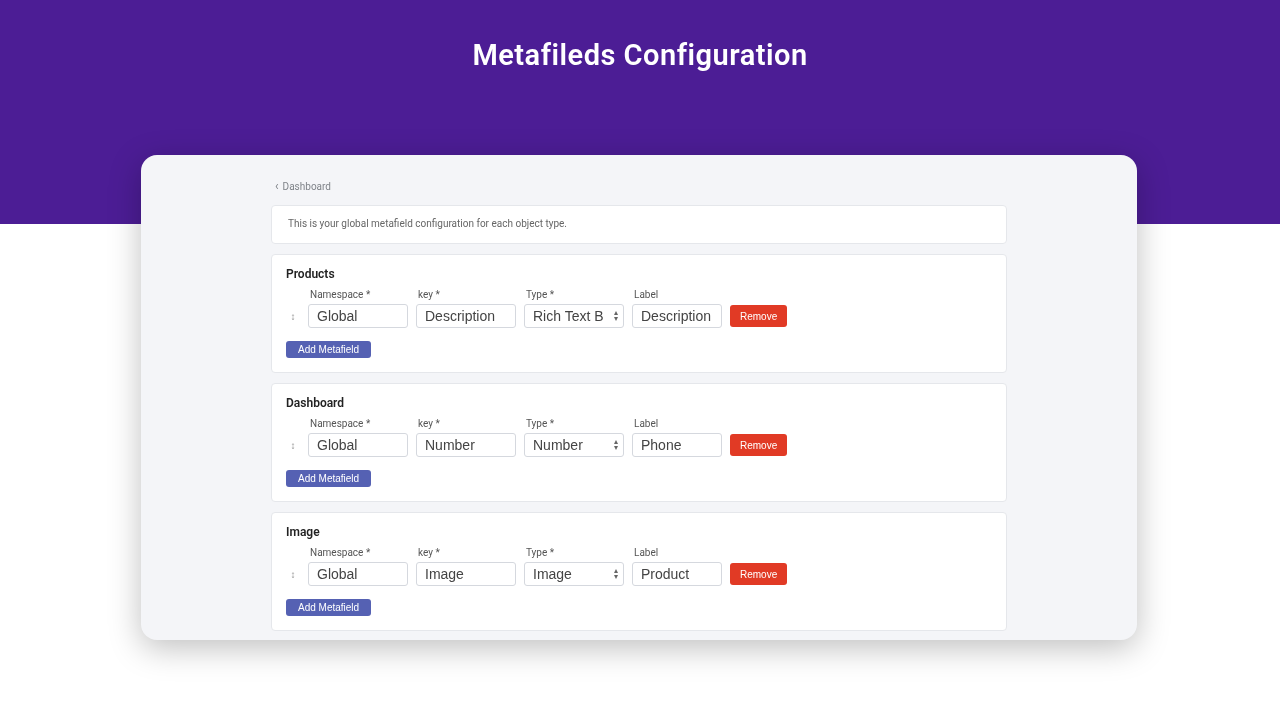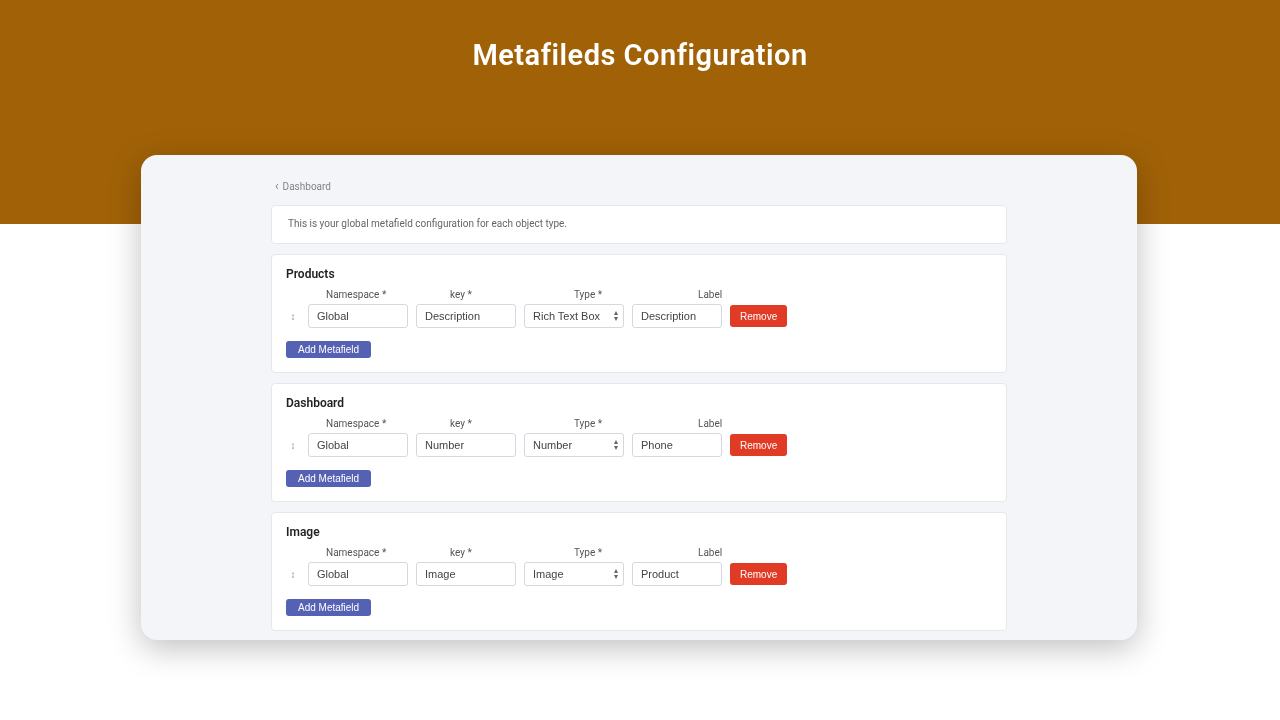--- a/index.html
+++ b/index.html
@@ -4,21 +4,21 @@
   <style>
     * { margin: 0; padding: 0; box-sizing: border-box; }
     body {
       font-family: -apple-system, BlinkMacSystemFont, "Segoe UI", Roboto, Helvetica, Arial, sans-serif;
       background: #fff;
       width: 1280px;
       height: 720px;
       overflow: hidden;
     }
     .hero {
-      background: #a16207;
+      background: #4c1d95;
       height: 224px;
       width: 100%;
       text-align: center;
       padding-top: 38px;
       position: relative;
     }
     .hero h1 {
       color: #fff;
       font-size: 29px;
       font-weight: 600;
@@ -86,21 +86,21 @@
     }
     .section h3 {
       font-size: 12px;
       font-weight: 600;
       color: #222;
       margin-bottom: 8px;
     }
     .row-labels {
       display: grid;
       grid-template-columns: 14px 100px 100px 100px 90px 1fr;
-      gap: 24px;
+      gap: 8px;
       padding-left: 2px;
       margin-bottom: 4px;
     }
     .row-labels label {
       font-size: 10px;
       color: #555;
       font-weight: 400;
     }
     .row-inputs {
       display: grid;
@@ -113,21 +113,21 @@
       color: #888;
       font-size: 10px;
       text-align: center;
       cursor: move;
     }
     .field-input {
       border: 1px solid #d5d8de;
       border-radius: 3px;
       height: 24px;
       padding: 0 8px;
-      font-size: 11px;
+      font-size: 14px;
       color: #444;
       background: #fff;
     }
     .select-wrap {
       position: relative;
     }
     .select-wrap .field-input {
       width: 100%;
       padding-right: 20px;
     }

